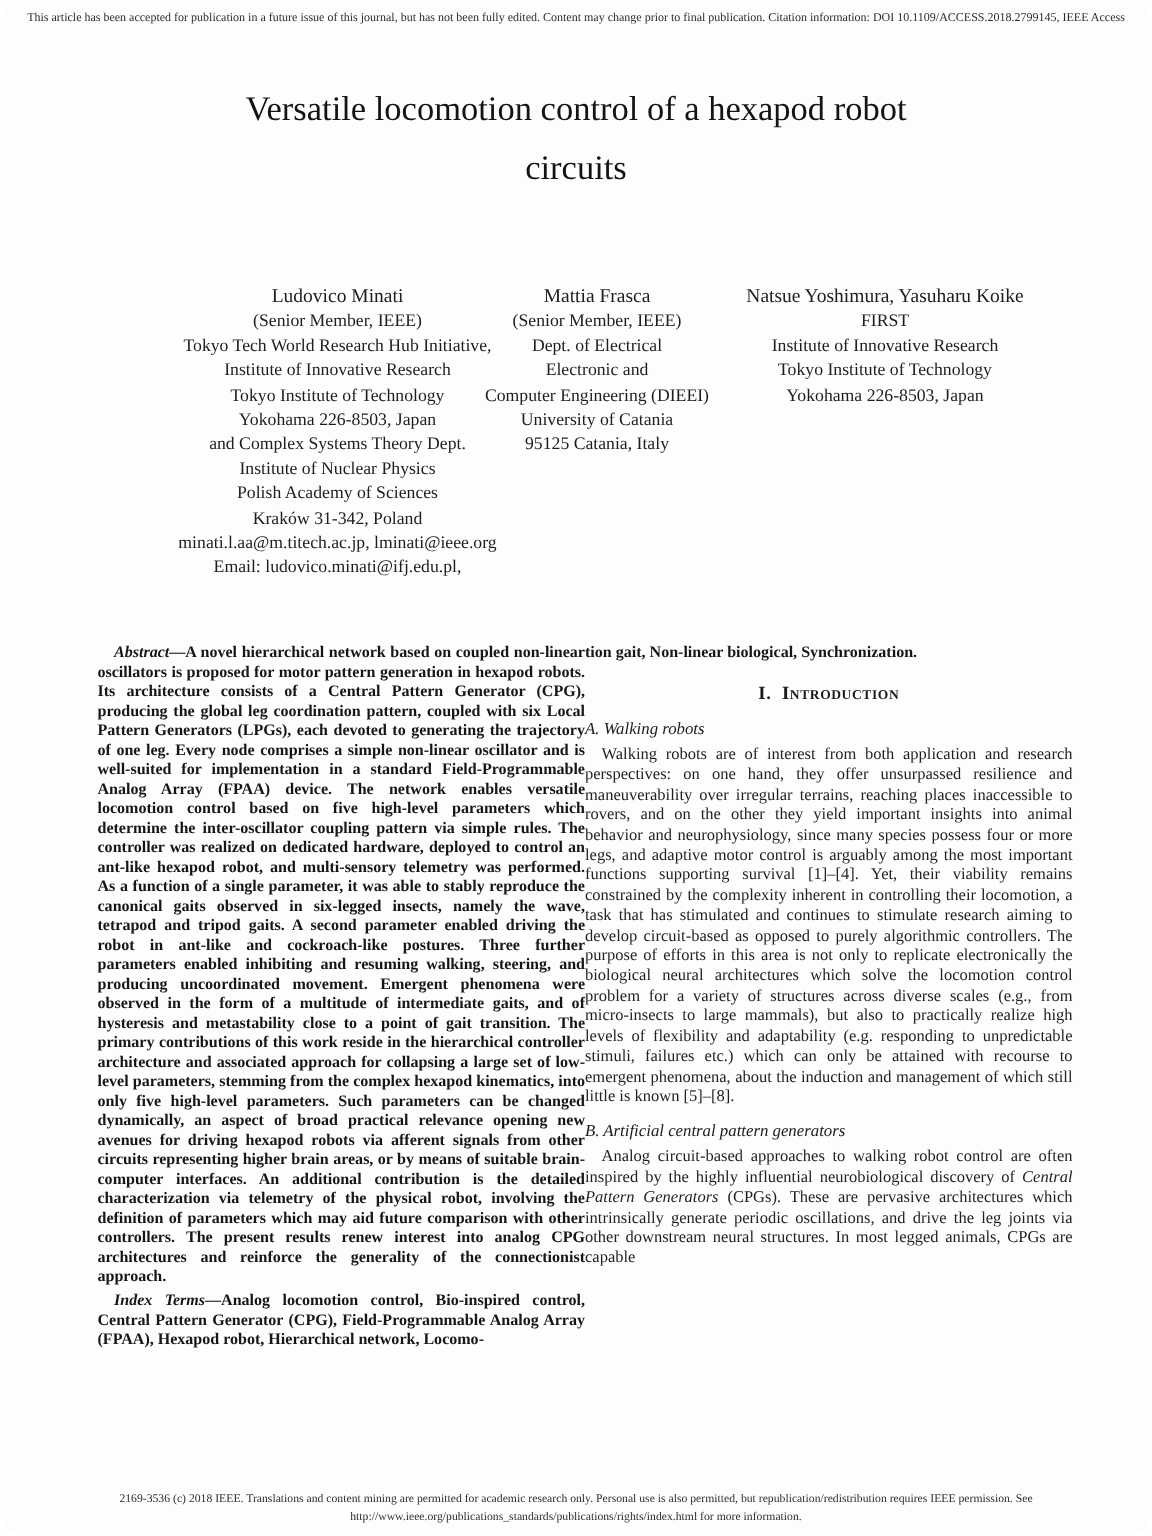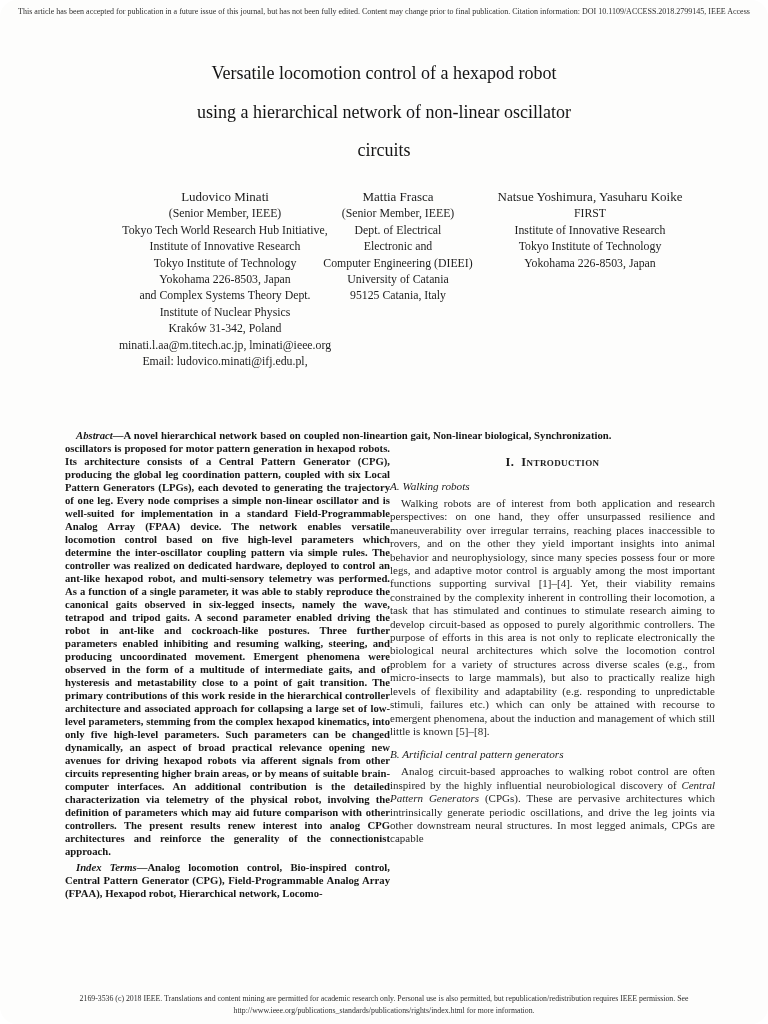--- a/index.html
+++ b/index.html
@@ -11,21 +11,21 @@
     font-family:"Liberation Serif", serif;
     border-radius:17px;
   }
   .top-notice {
     position:absolute; top:7px; left:0; width:100%;
     text-align:center; white-space:nowrap;
     font-size:8px; color:#2e2e2e;
   }
   .title {
     position:absolute; top:54px; left:34px; width:700px;
-    text-align:center; font-size:18px; line-height:38.5px;
+    text-align:center; font-size:23px; line-height:38.5px;
     font-weight:400; color:#141414;
   }
   .authors { position:absolute; top:189px; left:0; width:768px; height:212px; }
   .au-col { position:absolute; text-align:center; font-size:11.8px; line-height:16.4px; color:#1d1d1d; }
   .au-name { font-size:13px; }
   #au1 { left:72px;  width:306px; }
   #au2 { left:303px; width:190px; }
   #au3 { left:476px; width:228px; }
   .columns {
     position:absolute; top:429px; left:65px; width:662px;
@@ -58,34 +58,34 @@
 </style>
 </head>
 <body>
 
 <div class="page">
 
   <div class="top-notice">This article has been accepted for publication in a future issue of this journal, but has not been fully edited. Content may change prior to final publication. Citation information: DOI 10.1109/ACCESS.2018.2799145, IEEE Access</div>
 
   <div class="title">
     <div>Versatile locomotion control of a hexapod robot</div>
-    <div>using a hierarchical network of non-linear oscillator</div>
     <div>circuits</div>
   </div>
 
   <div class="authors">
     <div class="au-col" id="au1">
       <div class="au-name">Ludovico Minati</div>
       <div>(Senior Member, IEEE)</div>
       <div>Tokyo Tech World Research Hub Initiative,</div>
       <div>Institute of Innovative Research</div>
       <div>Tokyo Institute of Technology</div>
       <div>Yokohama 226-8503, Japan</div>
       <div>and Complex Systems Theory Dept.</div>
       <div>Institute of Nuclear Physics</div>
+      <div>Polish Academy of Sciences</div>
       <div>Kraków 31-342, Poland</div>
       <div>minati.l.aa@m.titech.ac.jp, lminati@ieee.org</div>
       <div>Email: ludovico.minati@ifj.edu.pl,</div>
     </div>
     <div class="au-col" id="au2">
       <div class="au-name">Mattia Frasca</div>
       <div>(Senior Member, IEEE)</div>
       <div>Dept. of Electrical</div>
       <div>Electronic and</div>
       <div>Computer Engineering (DIEEI)</div>

